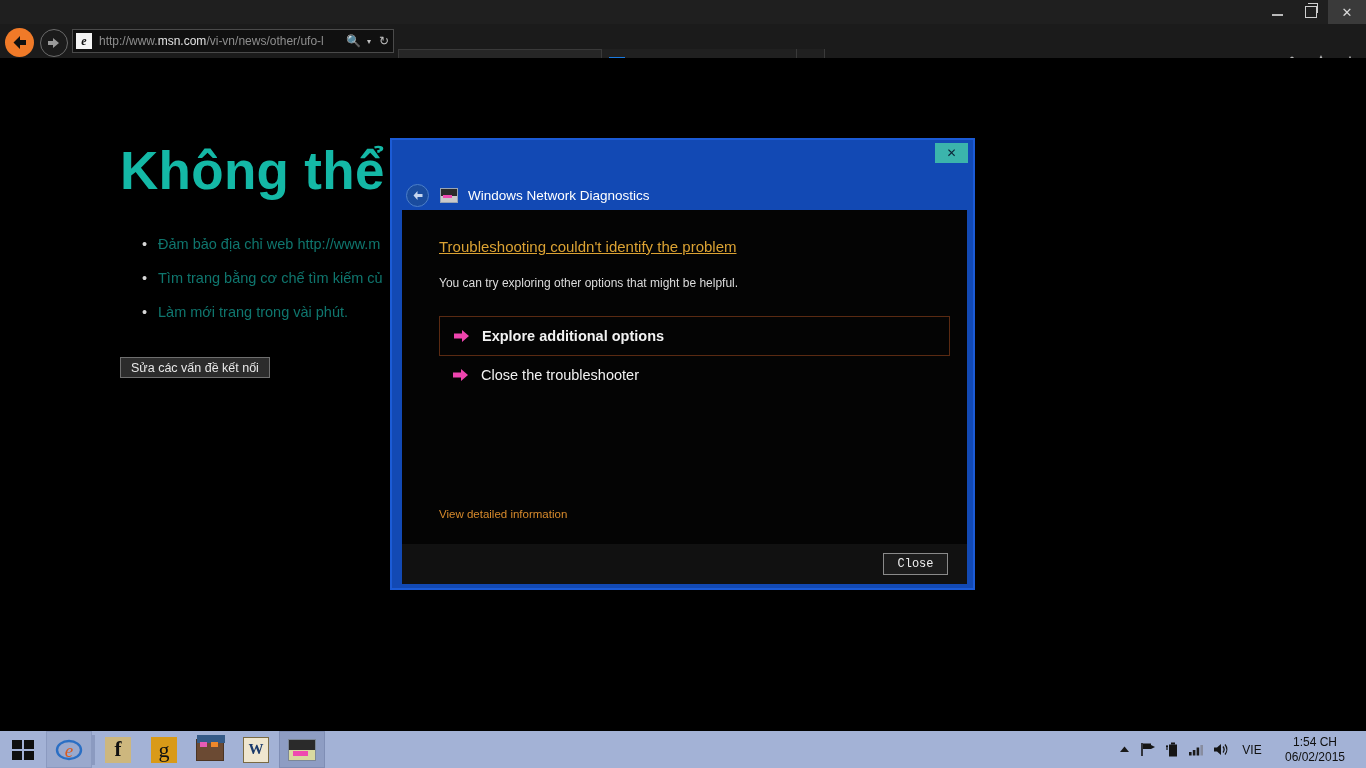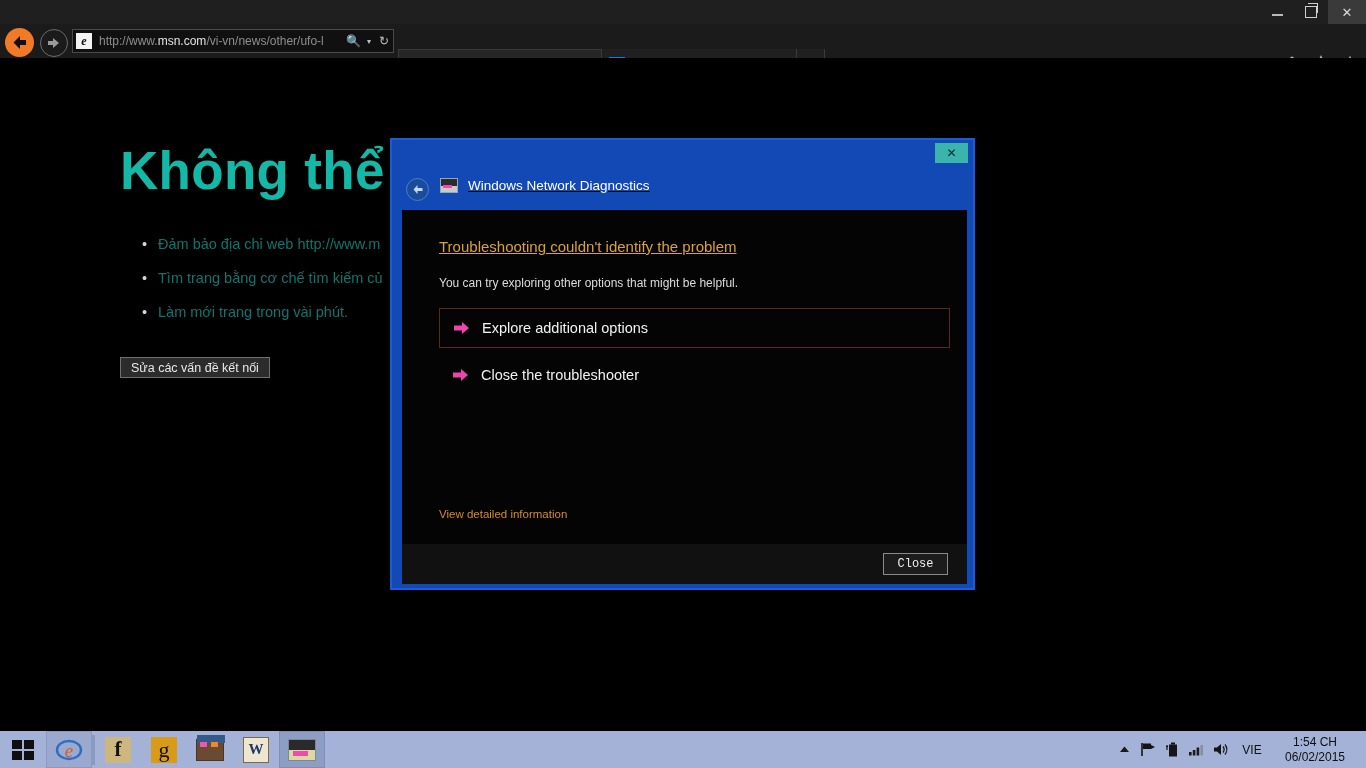--- a/index.html
+++ b/index.html
@@ -297,21 +297,21 @@
     display: flex;
     align-items: center;
     justify-content: center;
   }
   .dlg-header {
     position: absolute;
     left: 0; top: 38px;
     width: 100%;
     height: 34px;
     display: flex;
-    text-decoration: underline;
+    align-items: center;
   }
   .dlg-back {
     width: 21px; height: 21px;
     margin-left: 14px;
     border-radius: 50%;
     background: #1a4c9e;
     border: 1px solid #4c7fc9;
     display: flex;
     align-items: center;
     justify-content: center;
@@ -362,22 +362,23 @@
   .opt {
     position: absolute;
     left: 37px;
     width: 511px;
     height: 40px;
     display: flex;
     align-items: center;
     box-sizing: border-box;
   }
   .opt.first {
-    top: 98px;
+    top: 106px;
     border: 1px solid #5a2a12;
+    font-weight: bold;
   }
   .opt.second { top: 145px; }
   .opt-arrow {
     width: 17px; height: 14px;
     margin-left: 13px;
     flex: none;
   }
   .opt-label {
     margin-left: 12px;
     color: #f2f2f2;

